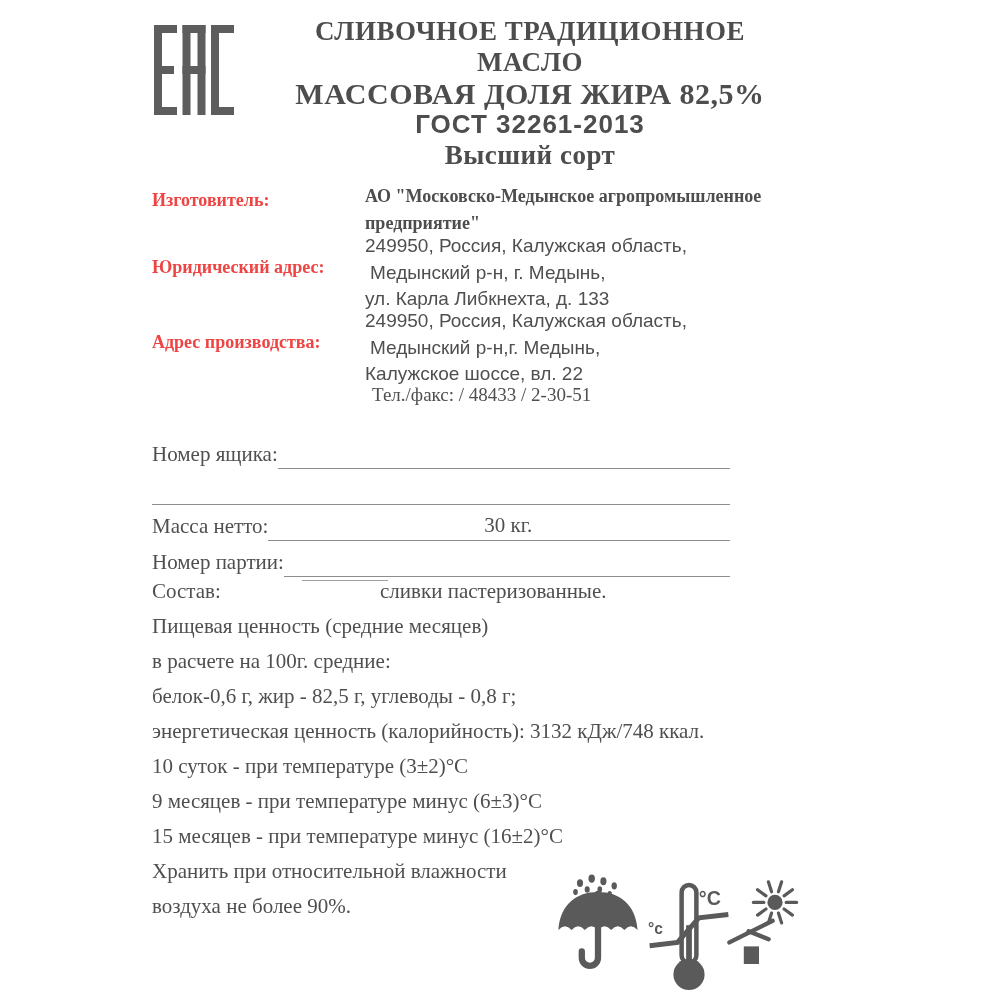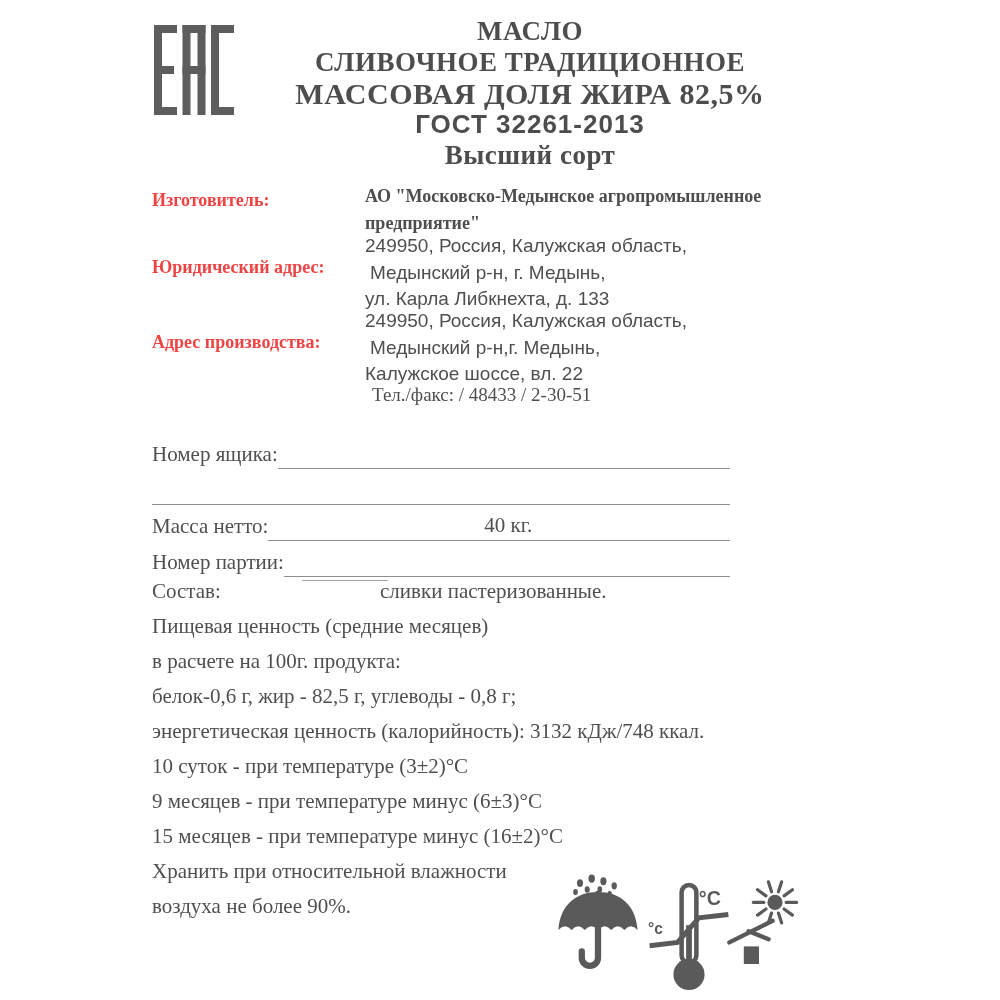--- a/index.html
+++ b/index.html
@@ -59,22 +59,22 @@
           <rect x="57" y="0" width="46" height="16"></rect>
           <rect x="57" y="82" width="46" height="16"></rect>
         <rect x="114" y="0" width="16" height="180"></rect>
           <rect x="114" y="0" width="46" height="16"></rect>
           <rect x="114" y="164" width="46" height="16"></rect>
       </g>
     </svg>
   </div>
 
   <div class="title-block">
+    <div class="title-line">СЛИВОЧНОЕ ТРАДИЦИОННОЕ</div>
     <div class="title-line">МАСЛО</div>
-    <div class="title-line">СЛИВОЧНОЕ ТРАДИЦИОННОЕ</div>
     <div class="title-line t3">МАССОВАЯ ДОЛЯ ЖИРА 82,5%</div>
     <div class="title-line t4">ГОСТ 32261-2013</div>
     <div class="title-line">Высший сорт</div>
   </div>
 
   <div class="info-label" style="top:190px;">Изготовитель:</div>
   <div class="val-serif" style="top:183px;">
     <div>АО "Московско-Медынское агропромышленное</div>
     <div>предприятие"</div>
   </div>
@@ -98,35 +98,35 @@
   <div class="form-block">
     <div class="form-row">
       <span class="flabel">Номер ящика:</span>
       <span class="fill-line"><span></span></span>
     </div>
     <div class="form-row">
       <span class="fill-line"><span></span></span>
     </div>
     <div class="form-row">
       <span class="flabel">Масса нетто:</span>
-      <span class="fill-line"><span>40 кг.</span></span>
+      <span class="fill-line"><span>30 кг.</span></span>
     </div>
     <div class="net-extra"></div>
     <div class="form-row">
       <span class="flabel">Номер партии:</span>
       <span class="fill-line"><span></span></span>
     </div>
   </div>
 
   <div class="paragraphs">
     <div>
       <span class="comp-label">Состав:</span><span>сливки пастеризованные.</span>
     </div>
     <div>Пищевая ценность (средние месяцев)</div>
-    <div>в расчете на 100г. продукта:</div>
+    <div>в расчете на 100г. средние:</div>
     <div>белок-0,6 г, жир - 82,5 г, углеводы - 0,8 г;</div>
     <div>энергетическая ценность (калорийность): 3132 кДж/748 ккал.</div>
     <div>10 суток - при температуре (3±2)°С</div>
     <div>9 месяцев - при температуре минус (6±3)°С</div>
     <div>15 месяцев - при температуре минус (16±2)°С</div>
     <div>Хранить при относительной влажности</div>
     <div>воздуха не более 90%.</div>
   </div>
 
   <div class="picto picto-umbrella">

